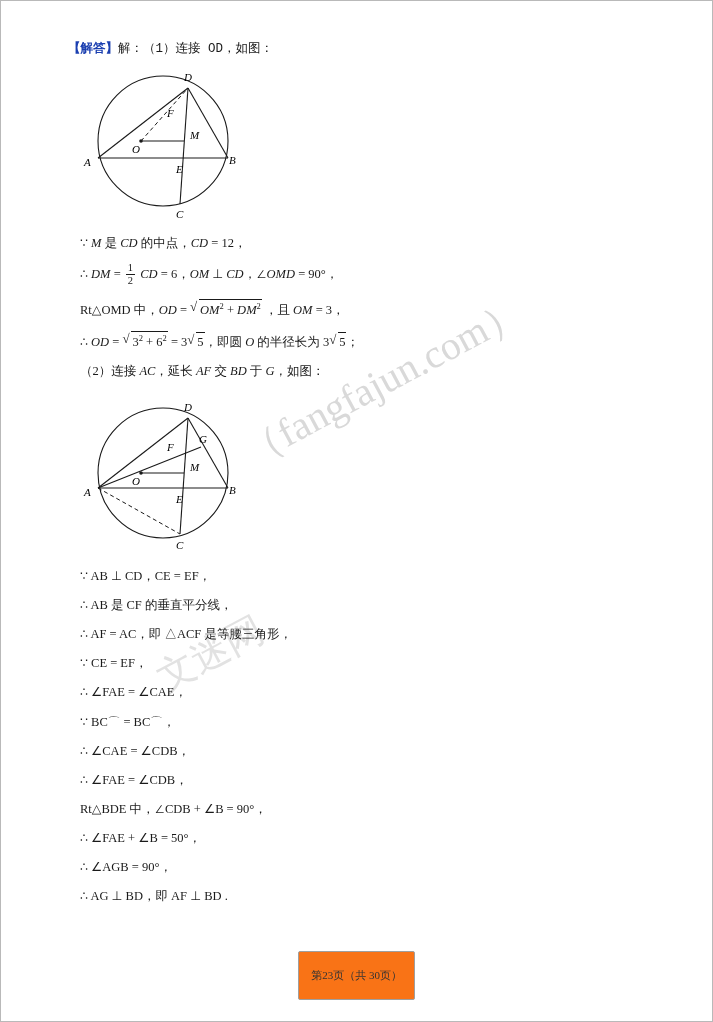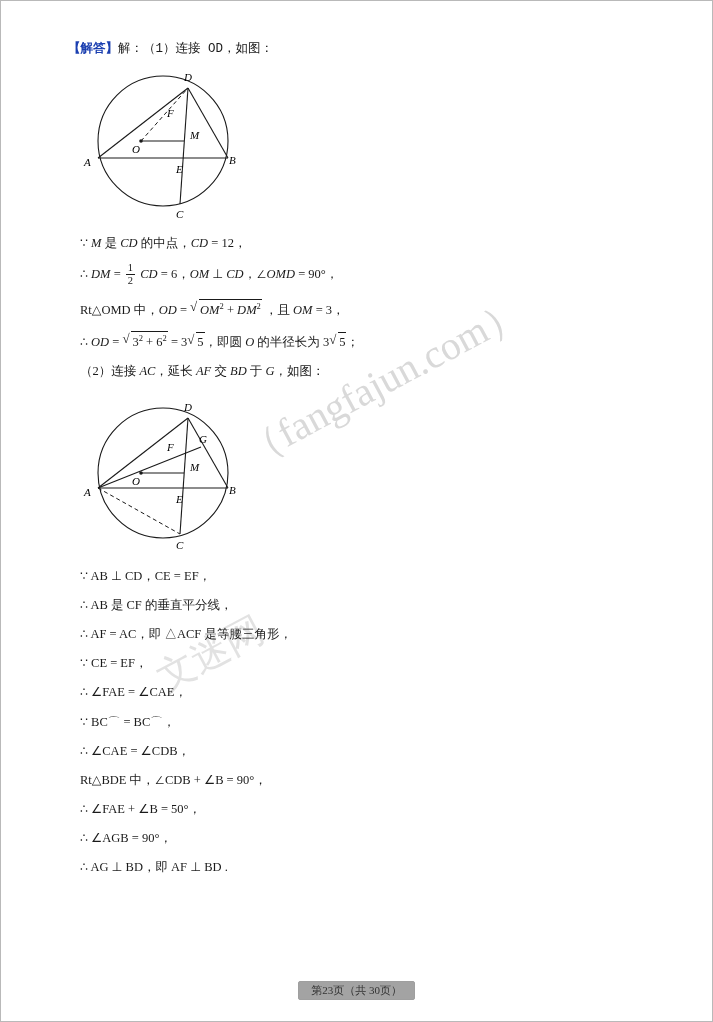--- a/index.html
+++ b/index.html
@@ -105,22 +105,22 @@
     left: 0;
     bottom: 22px;
     width: 713px;
     text-align: center;
     font-size: 11px;
     color: #333;
   }
   .footer .pill {
     display: inline-block;
     border: 1px solid #9f9f9f;
-    background: #a3a3a3;
-    padding: 1px 12px;
+    background: #f97316;
+    padding: 16px 12px;
     border-radius: 2px;
   }
 </style>
 </head>
 <body>
 
 <div class="page">
 
   <div class="frame-line" style="left:0;top:0;width:713px;height:1px;"></div>
   <div class="frame-line" style="left:0;top:1021px;width:713px;height:1px;"></div>
@@ -227,20 +227,21 @@
       </svg>
     </div>
 
     <div class="line">∵ AB ⊥ CD，CE = EF，</div>
     <div class="line">∴ AB 是 CF 的垂直平分线，</div>
     <div class="line">∴ AF = AC，即 △ACF 是等腰三角形，</div>
     <div class="line">∵ CE = EF，</div>
     <div class="line">∴ ∠FAE = ∠CAE，</div>
     <div class="line">∵ BC⌒ = BC⌒，</div>
     <div class="line">∴ ∠CAE = ∠CDB，</div>
+    <div class="line">∴ ∠FAE = ∠CDB，</div>
     <div class="line">Rt△BDE 中，∠CDB + ∠B = 90°，</div>
     <div class="line">∴ ∠FAE + ∠B = 50°，</div>
     <div class="line">∴ ∠AGB = 90°，</div>
     <div class="line">∴ AG ⊥ BD，即 AF ⊥ BD .</div>
 
   </div>
 
   <div class="footer">
     <span class="pill">第23页（共 30页）</span>
   </div>

